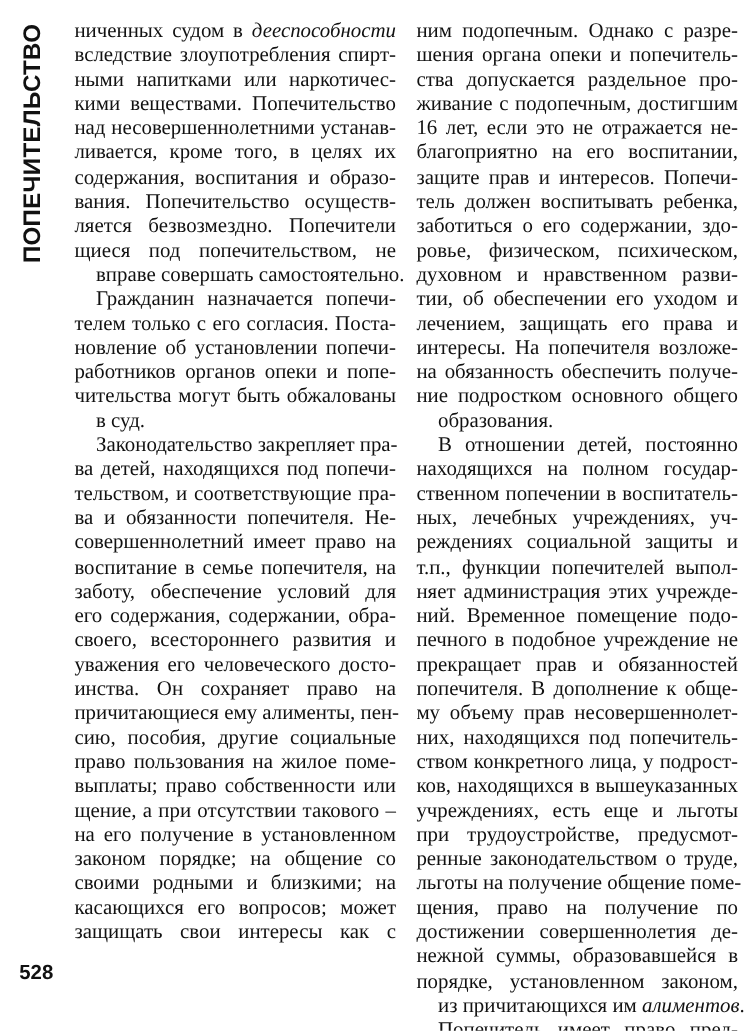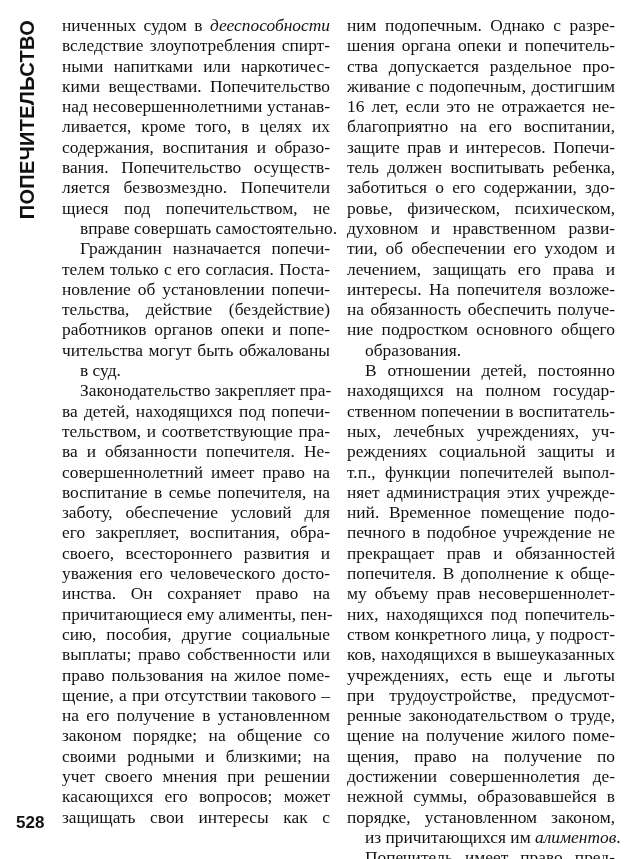--- a/index.html
+++ b/index.html
@@ -12,21 +12,21 @@
     display: flex; align-items: center; justify-content: center;
   }
   .running-head span {
     display: inline-block; transform: rotate(-90deg); white-space: nowrap;
     font-family: "Liberation Sans", "DejaVu Sans", sans-serif; font-weight: bold;
     font-size: 20px; letter-spacing: 0.3px; color: #111;
   }
   .page-number {
     position: absolute; left: 16px; top: 801px;
     font-family: "Liberation Sans", "DejaVu Sans", sans-serif; font-weight: bold;
-    font-size: 17px; color: #111; margin-top: 12px;
+    font-size: 17px; color: #111;
   }
   .column {
     position: absolute; top: 15px; width: 268px;
     font-family: "Liberation Serif", "DejaVu Serif", serif;
     font-size: 17.4px; line-height: 20.3px;
   }
   .col-left { left: 62px; }
   .col-right { left: 347px; }
   .line {
     display: block; white-space: nowrap; text-align: justify; text-align-last: justify;
@@ -51,44 +51,42 @@
     <span class="line"><span>над несовершеннолетними устанав-</span></span>
     <span class="line"><span>ливается, кроме того, в целях их</span></span>
     <span class="line"><span>содержания, воспитания и образо-</span></span>
     <span class="line"><span>вания. Попечительство осуществ-</span></span>
     <span class="line"><span>ляется безвозмездно. Попечители</span></span>
     <span class="line"><span>щиеся под попечительством, не</span></span>
     <span class="line last"><span>вправе совершать самостоятельно.</span></span>
     <span class="line indent"><span>Гражданин назначается попечи-</span></span>
     <span class="line"><span>телем только с его согласия. Поста-</span></span>
     <span class="line"><span>новление об установлении попечи-</span></span>
-    <span class="line"><span>тельства, действие (бездействие)</span></span>
     <span class="line"><span>работников органов опеки и попе-</span></span>
     <span class="line"><span>чительства могут быть обжалованы</span></span>
     <span class="line last"><span>в суд.</span></span>
     <span class="line indent"><span>Законодательство закрепляет пра-</span></span>
     <span class="line"><span>ва детей, находящихся под попечи-</span></span>
     <span class="line"><span>тельством, и соответствующие пра-</span></span>
     <span class="line"><span>ва и обязанности попечителя. Не-</span></span>
     <span class="line"><span>совершеннолетний имеет право на</span></span>
     <span class="line"><span>воспитание в семье попечителя, на</span></span>
     <span class="line"><span>заботу, обеспечение условий для</span></span>
-    <span class="line"><span>его закрепляет, воспитания, обра-</span></span>
+    <span class="line"><span>его содержания, содержании, обра-</span></span>
     <span class="line"><span>своего, всестороннего развития и</span></span>
     <span class="line"><span>уважения его человеческого досто-</span></span>
     <span class="line"><span>инства. Он сохраняет право на</span></span>
     <span class="line"><span>причитающиеся ему алименты, пен-</span></span>
     <span class="line"><span>сию, пособия, другие социальные</span></span>
+    <span class="line"><span>право пользования на жилое поме-</span></span>
     <span class="line"><span>выплаты; право собственности или</span></span>
-    <span class="line"><span>право пользования на жилое поме-</span></span>
     <span class="line"><span>щение, а при отсутствии такового –</span></span>
     <span class="line"><span>на его получение в установленном</span></span>
     <span class="line"><span>законом порядке; на общение со</span></span>
     <span class="line"><span>своими родными и близкими; на</span></span>
-    <span class="line"><span>учет своего мнения при решении</span></span>
     <span class="line"><span>касающихся его вопросов; может</span></span>
     <span class="line"><span>защищать свои интересы как с</span></span>
   </div>
 <div class="column col-right">
     <span class="line"><span>ним подопечным. Однако с разре-</span></span>
     <span class="line"><span>шения органа опеки и попечитель-</span></span>
     <span class="line"><span>ства допускается раздельное про-</span></span>
     <span class="line"><span>живание с подопечным, достигшим</span></span>
     <span class="line"><span>16 лет, если это не отражается не-</span></span>
     <span class="line"><span>благоприятно на его воспитании,</span></span>
@@ -114,21 +112,21 @@
     <span class="line"><span>печного в подобное учреждение не</span></span>
     <span class="line"><span>прекращает прав и обязанностей</span></span>
     <span class="line"><span>попечителя. В дополнение к обще-</span></span>
     <span class="line"><span>му объему прав несовершеннолет-</span></span>
     <span class="line"><span>них, находящихся под попечитель-</span></span>
     <span class="line"><span>ством конкретного лица, у подрост-</span></span>
     <span class="line"><span>ков, находящихся в вышеуказанных</span></span>
     <span class="line"><span>учреждениях, есть еще и льготы</span></span>
     <span class="line"><span>при трудоустройстве, предусмот-</span></span>
     <span class="line"><span>ренные законодательством о труде,</span></span>
-    <span class="line"><span>щение на получение жилого поме-</span></span>
+    <span class="line"><span>льготы на получение общение поме-</span></span>
     <span class="line"><span>щения, право на получение по</span></span>
     <span class="line"><span>достижении совершеннолетия де-</span></span>
     <span class="line"><span>нежной суммы, образовавшейся в</span></span>
     <span class="line"><span>порядке, установленном законом,</span></span>
     <span class="line last"><span>из причитающихся им </span><em>алиментов</em><span>.</span></span>
     <span class="line indent"><span>Попечитель имеет право пред-</span></span>
   </div>
 
 <div class="page-number">528</div>
 

